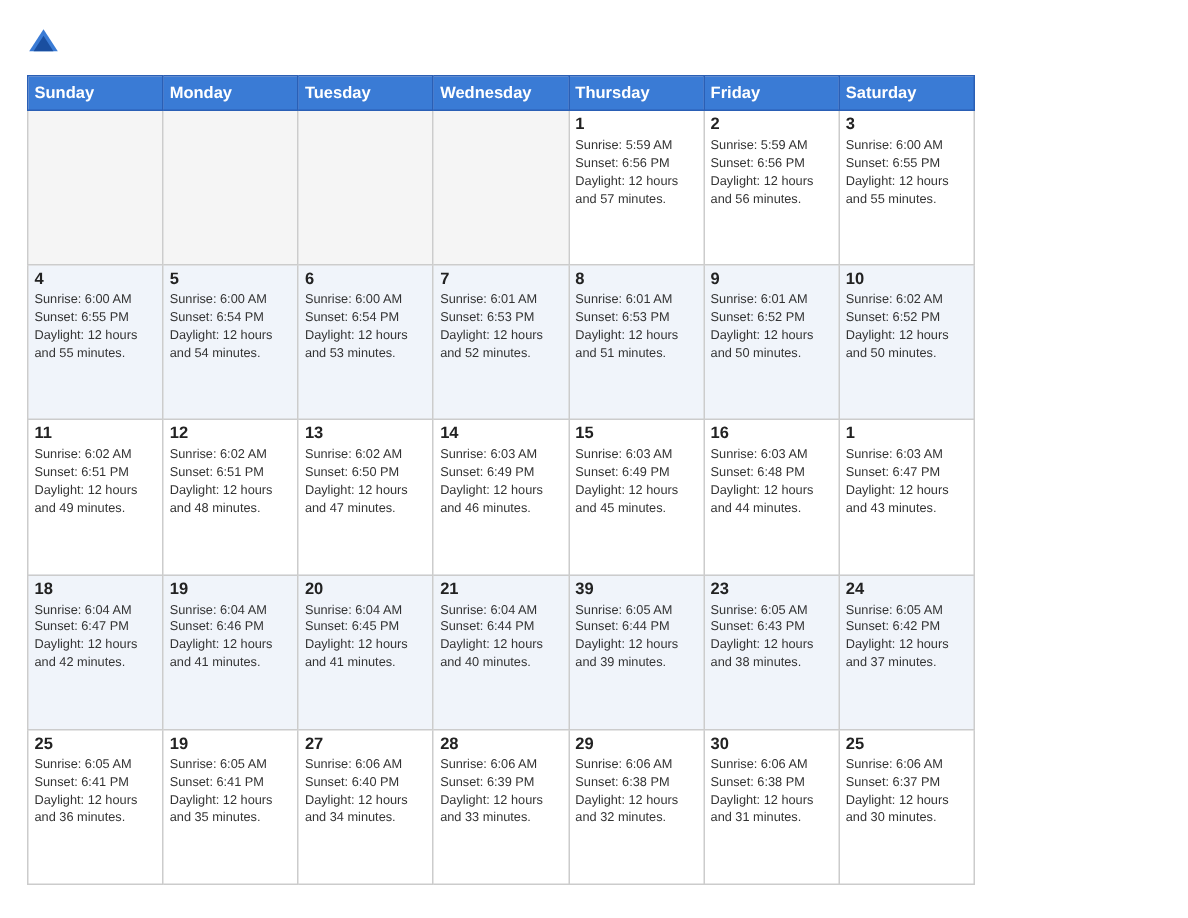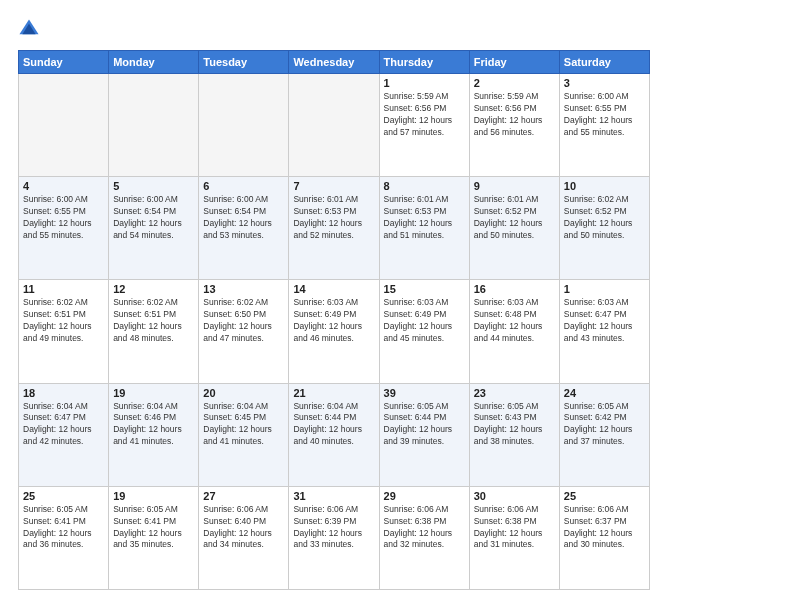--- a/index.html
+++ b/index.html
@@ -335,21 +335,21 @@
 and 35 minutes.</div>
           </td>
           <td>
             <span class="day-number">27</span>
             <div class="day-info" style="white-space: pre-line;">Sunrise: 6:06 AM
 Sunset: 6:40 PM
 Daylight: 12 hours
 and 34 minutes.</div>
           </td>
           <td>
-            <span class="day-number">31</span>
+            <span class="day-number">28</span>
             <div class="day-info" style="white-space: pre-line;">Sunrise: 6:06 AM
 Sunset: 6:39 PM
 Daylight: 12 hours
 and 33 minutes.</div>
           </td>
           <td>
             <span class="day-number">29</span>
             <div class="day-info" style="white-space: pre-line;">Sunrise: 6:06 AM
 Sunset: 6:38 PM
 Daylight: 12 hours

